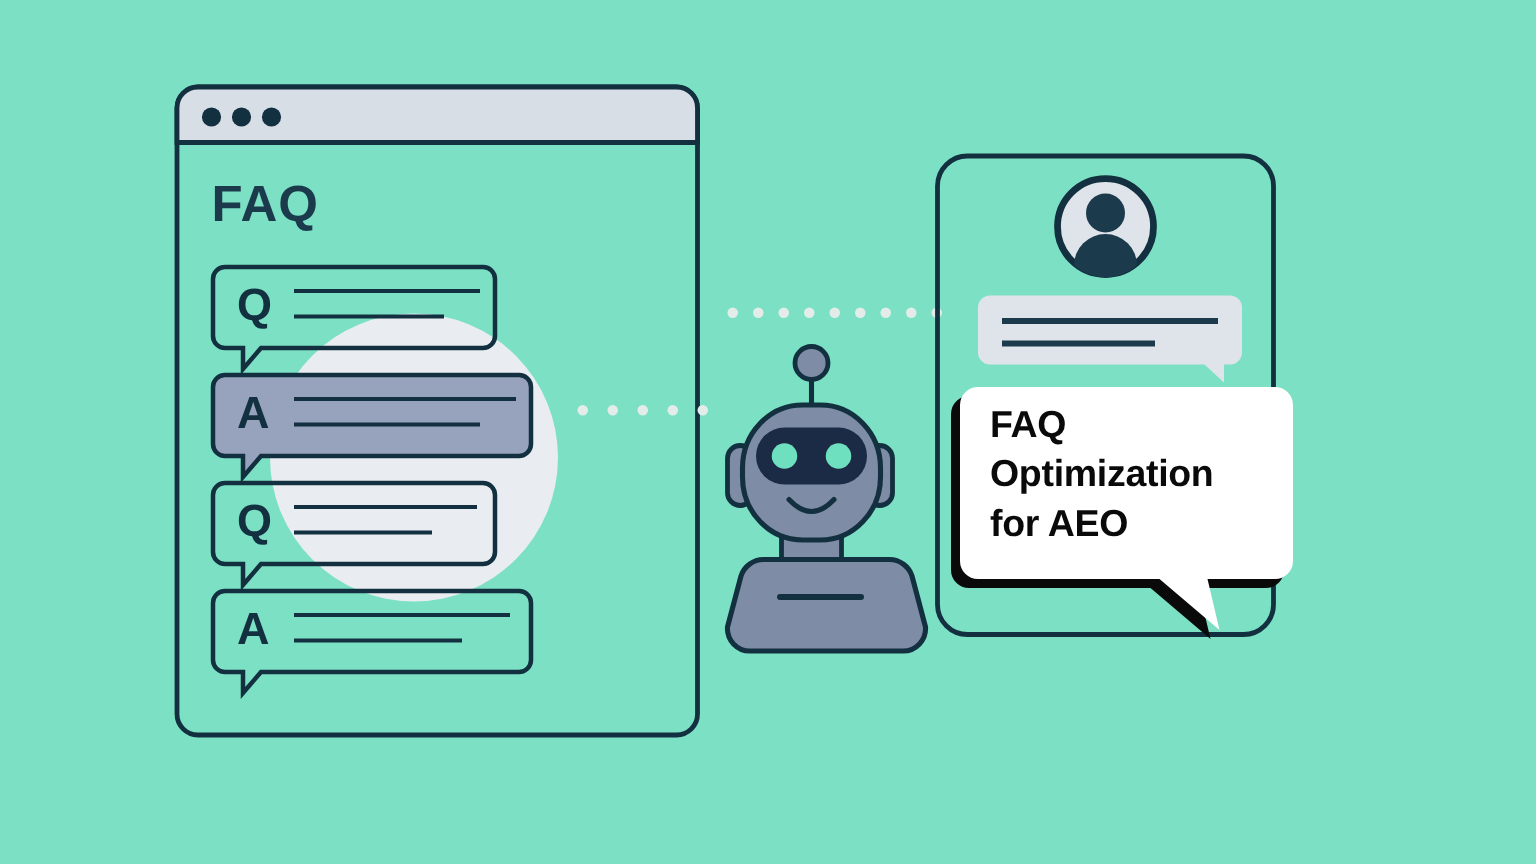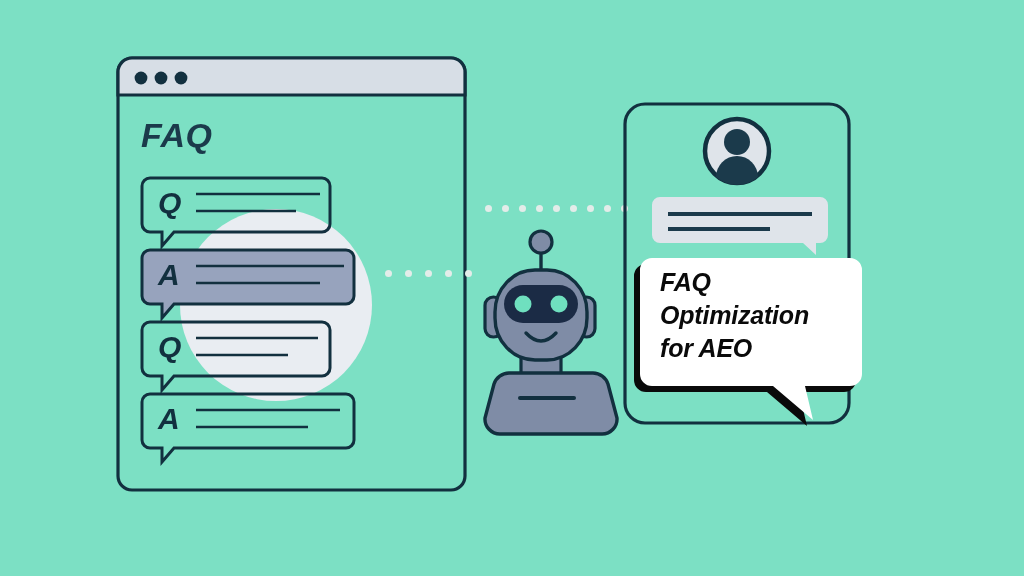--- a/index.html
+++ b/index.html
@@ -9,21 +9,20 @@
   }
   body {
     font-family: "Liberation Sans", sans-serif;
   }
   #stage {
     position: relative;
     width: 1024px;
     height: 576px;
     overflow: hidden;
     background: #7ce0c4;
-    font-style: italic;
   }
   #stage svg {
     display: block;
     width: 1024px;
     height: 576px;
   }
   .txt-faq-head {
     font-family: "Liberation Sans", sans-serif;
     font-weight: bold;
     font-size: 34px;

